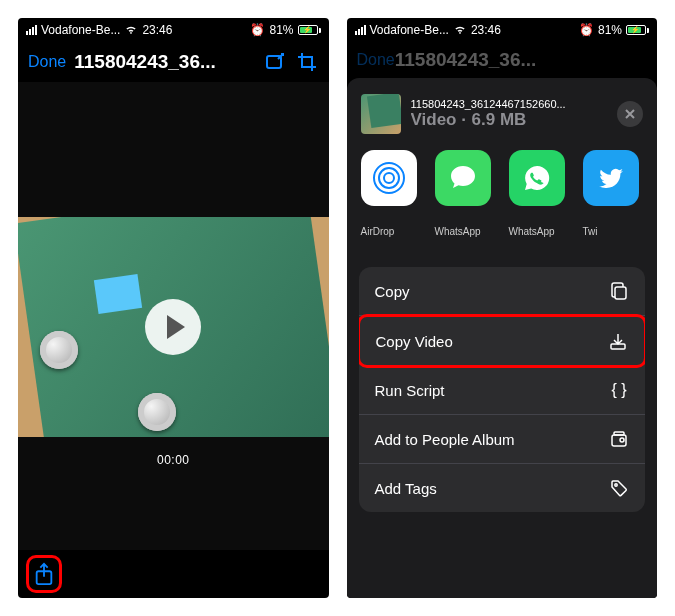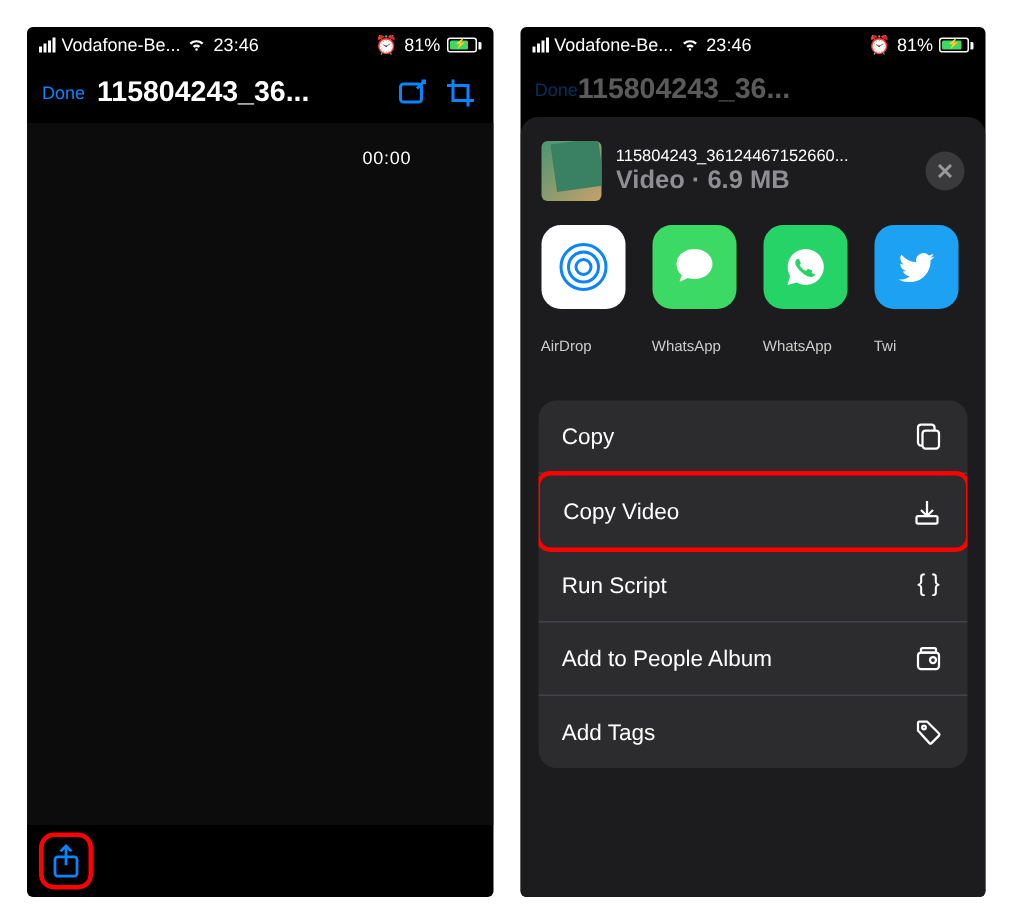--- a/index.html
+++ b/index.html
@@ -15,26 +15,26 @@
     .b1 { height: 4px; } .b2 { height: 6px; } .b3 { height: 8px; } .b4 { height: 10px; }
     .wifi-icon { width: 14px; height: 10px; }
     .battery { display: flex; align-items: center; gap: 1px; }
     .battery-body { width: 20px; height: 10px; border: 1px solid #fff; border-radius: 2px; padding: 1px; position: relative; }
     .battery-fill { height: 100%; width: 81%; background: #3cd964; border-radius: 1px; }
     .battery-cap { width: 2px; height: 5px; background: #fff; border-radius: 0 1px 1px 0; }
     .bolt { position: absolute; color: #000; font-size: 7px; left: 50%; top: 50%; transform: translate(-50%,-55%); }
 
     
     .nav-bar { height: 40px; display: flex; align-items: center; padding: 0 10px; gap: 8px; }
-    .done-btn { color: #0a84ff; font-size: 12px; }
+    .done-btn { color: #0a84ff; font-size: 16px; }
     .nav-title { color: #fff; font-size: 19px; font-weight: 600; flex: 1; white-space: nowrap; overflow: hidden; text-overflow: ellipsis; }
     .nav-icon { width: 24px; height: 24px; color: #0a84ff; }
 
     
-    .video-area { flex: 1; display: flex; flex-direction: row; background: #0c0c0c; }
+    .video-area { flex: 1; display: flex; flex-direction: column; background: #0c0c0c; }
     .video-spacer-top { flex: 1.2; }
     .video-spacer-bottom { flex: 1; }
     .video-frame { height: 220px; position: relative; overflow: hidden; }
     .wood-board { position: absolute; width: 140%; height: 180%; background: #c9a06a; transform: rotate(-8deg) translate(-12%,-18%); }
     .green-panel { position: absolute; width: 95%; height: 120%; background: linear-gradient(135deg,#4a9673,#2f6d55); transform: rotate(-8deg) translate(5%,-5%); }
     .bolt-circle { position: absolute; width: 38px; height: 38px; border-radius: 50%; background: radial-gradient(circle at 35% 35%, #f5f5f5, #999); box-shadow: inset 0 0 0 6px #ccc, 0 2px 4px rgba(0,0,0,0.5); }
     .bc1 { left: 22px; bottom: 68px; } .bc2 { left: 120px; bottom: 6px; }
     .tape { position: absolute; left: 78px; top: 60px; width: 44px; height: 34px; background: #5ac8fa; transform: rotate(-8deg); }
     .play-btn { position: absolute; left: 50%; top: 50%; width: 56px; height: 56px; border-radius: 50%; background: rgba(255,255,255,0.9); transform: translate(-50%,-50%); display: flex; align-items: center; justify-content: center; }
     .play-tri { width: 0; height: 0; border-left: 18px solid #555; border-top: 12px solid transparent; border-bottom: 12px solid transparent; margin-left: 5px; }

